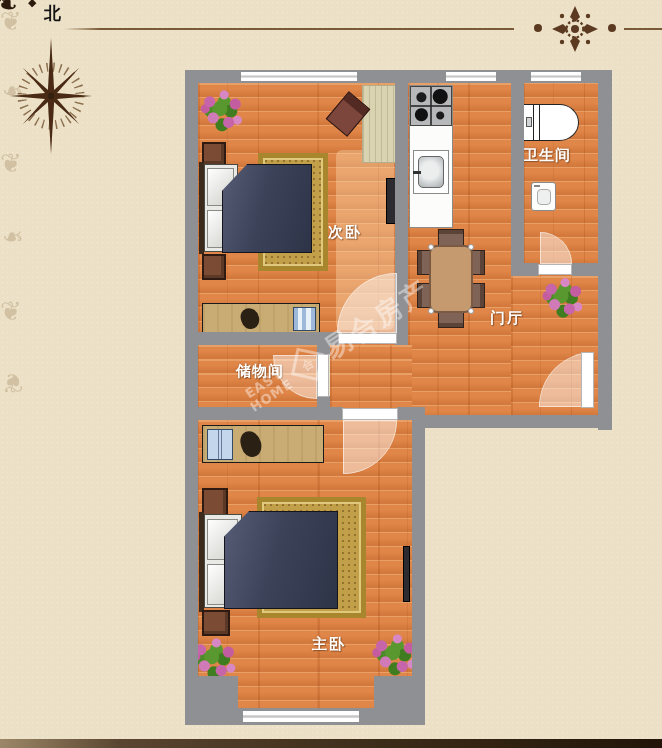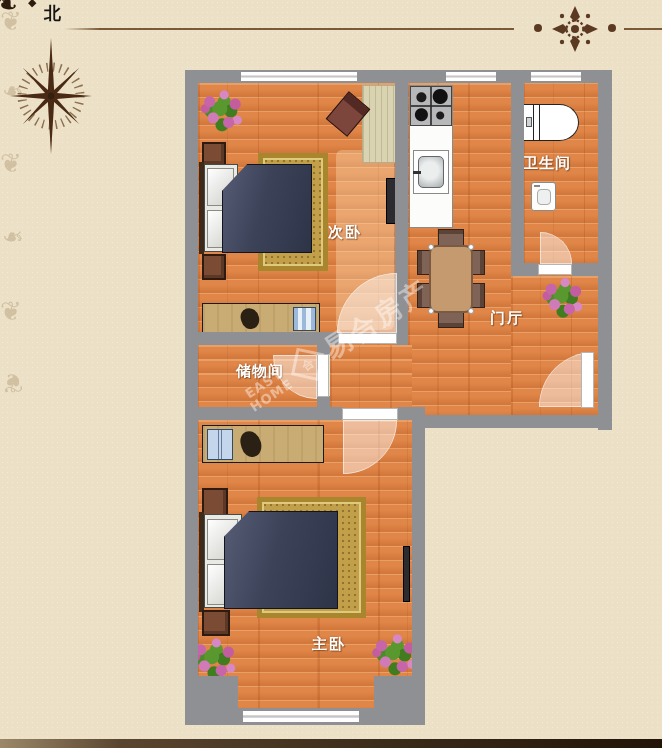--- a/index.html
+++ b/index.html
@@ -160,21 +160,21 @@
     <div class="sink-basin"></div>
     <div class="faucet" style="left:-1px;top:20px;"></div>
   </div>
 
   <div class="abs" style="left:522px;top:104px;width:57px;height:37px;">
     <div class="abs" style="left:0;top:0;width:18px;height:37px;background:#fff;border:1px solid #222;
          background-image:linear-gradient(90deg,transparent 0 62%,#222 62% 70%,transparent 70%);"></div>
     <div class="abs" style="left:4px;top:13px;width:6px;height:10px;background:#cfd4d6;border:1px solid #555;"></div>
     <div class="abs" style="left:18px;top:0;width:39px;height:37px;background:#fff;border:1px solid #222;border-left:none;border-radius:0 55% 55% 0;"></div>
   </div>
-  <div class="room-label" style="left:523px;top:154px;letter-spacing:1px;">卫生间</div>
+  <div class="room-label" style="left:523px;top:146px;letter-spacing:1px;">卫生间</div>
   <div class="abs" style="left:531px;top:182px;width:25px;height:29px;background:#fdfdfb;border:1px solid #8a8a8a;border-radius:3px;">
     <div class="abs" style="left:5px;top:6px;width:14px;height:16px;border:1px solid #aaa;border-radius:4px;background:#eef0f0;"></div>
     <div class="abs" style="left:2px;top:2px;width:6px;height:2px;background:#888;"></div>
   </div>
 
   <div class="chair back-t" style="left:438px;top:229px;width:26px;height:17px;"></div>
   <div class="chair back-b" style="left:438px;top:311px;width:26px;height:17px;"></div>
   <div class="chair back-l" style="left:417px;top:250px;width:14px;height:25px;"></div>
   <div class="chair back-l" style="left:417px;top:283px;width:14px;height:25px;"></div>
   <div class="chair back-r" style="left:471px;top:250px;width:14px;height:25px;"></div>

